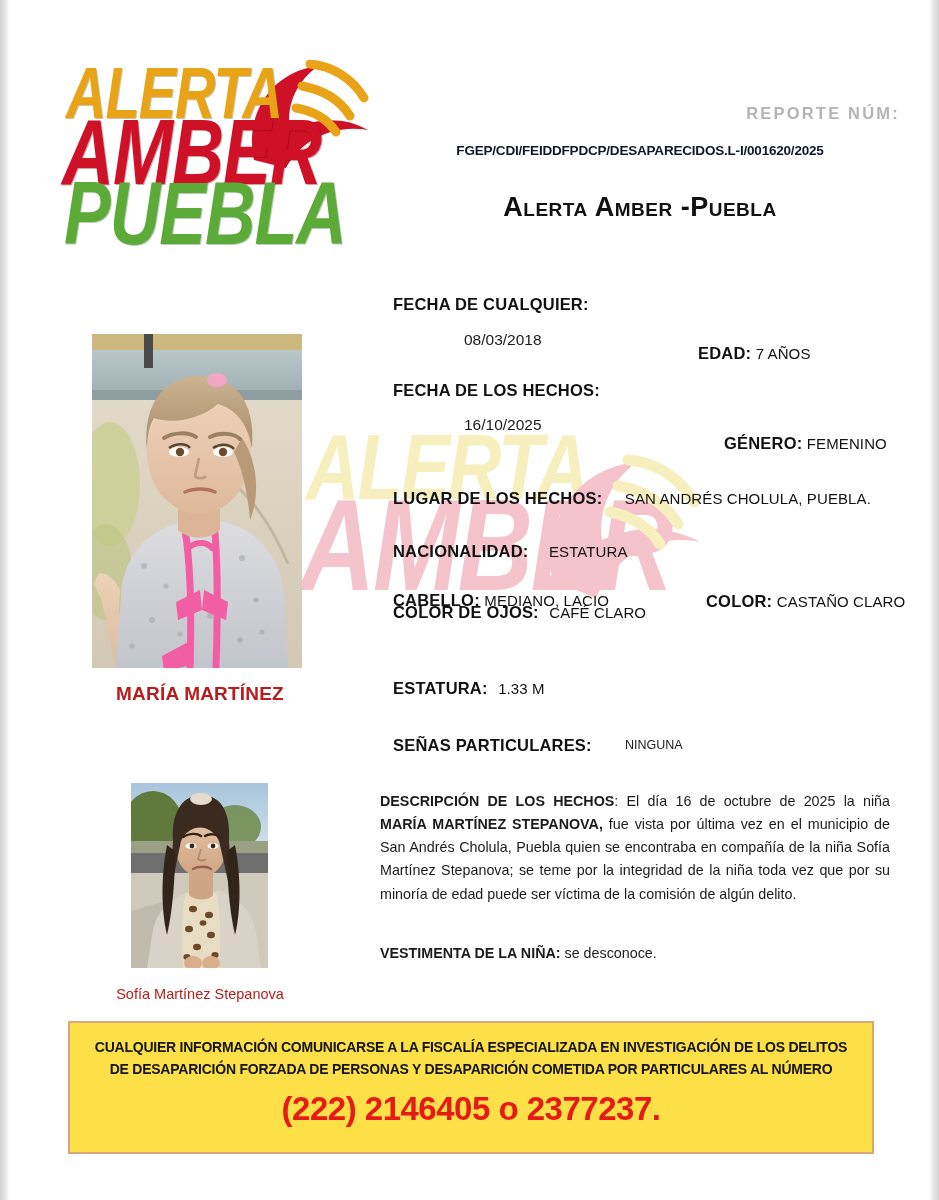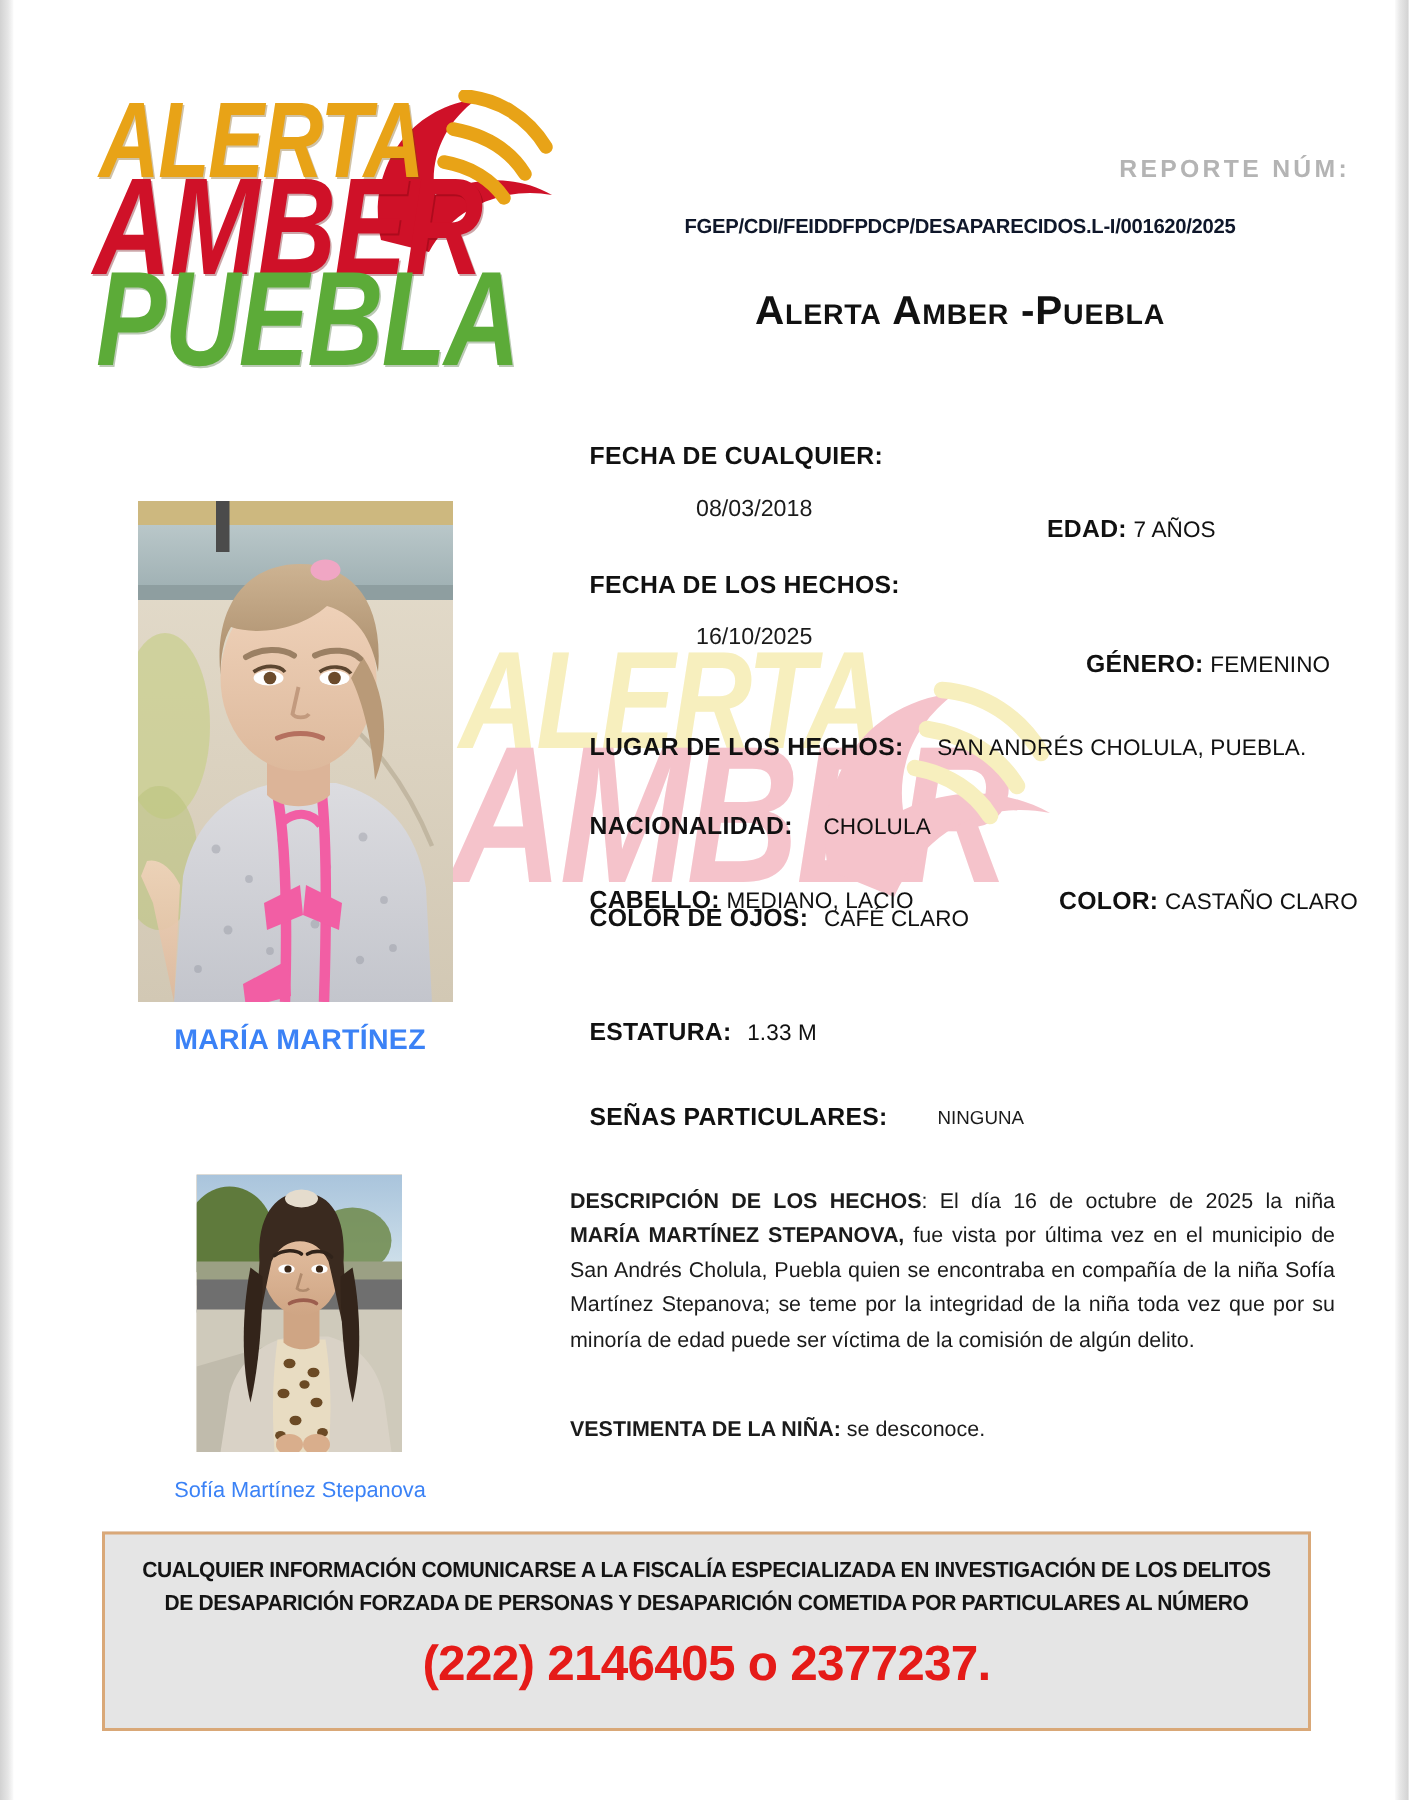--- a/index.html
+++ b/index.html
@@ -181,21 +181,21 @@
   #photo-second {
     left: 131px; top: 783px;
     width: 137px; height: 185px;
   }
   .photo svg { display: block; width: 100%; height: 100%; }
 
   .caption {
     position: absolute;
     z-index: 5;
     text-align: center;
-    color: #3b82f6;
+    color: #b91c1c;
   }
   #caption-main {
     left: 50px; top: 681px; width: 300px;
     font-size: 19px;
     font-weight: bold;
     line-height: 1.32;
     letter-spacing: 0.2px;
   }
   #caption-second {
     left: 55px; top: 986px; width: 290px;
@@ -223,21 +223,21 @@
     color: #1b1b1b;
   }
   #vestimenta b { font-weight: bold; }
 
   
   #footer-box {
     position: absolute;
     left: 68px; top: 1021px;
     width: 806px; height: 133px;
     border: 2px solid #d9a878;
-    background: #e5e5e5;
+    background: #fde047;
     z-index: 6;
     padding-top: 13px;
   }
   #footer-text {
     text-align: center;
     font-size: 14.6px;
     font-weight: bold;
     line-height: 1.52;
     letter-spacing: -0.25px;
     color: #141414;
@@ -307,21 +307,21 @@
     <span class="val">FEMENINO</span>
   </div>
 
   <div class="field" style="left:393px; top:489px;">
     <span class="lbl">LUGAR DE LOS HECHOS:</span>
     <span class="val" style="margin-left:18px;">SAN ANDRÉS CHOLULA, PUEBLA.</span>
   </div>
 
   <div class="field" style="left:393px; top:542px;">
     <span class="lbl">NACIONALIDAD:</span>
-    <span class="val" style="margin-left:16px;">CHOLULA</span>
+    <span class="val" style="margin-left:16px;">ESTATURA</span>
   </div>
 
   <div class="field" style="left:393px; top:591px;">
     <span class="lbl">CABELLO:</span>
     <span class="val">MEDIANO, LACIO</span>
   </div>
 
   <div class="field" style="left:706px; top:592px;">
     <span class="lbl">COLOR:</span>
     <span class="val">CASTAÑO CLARO</span>

